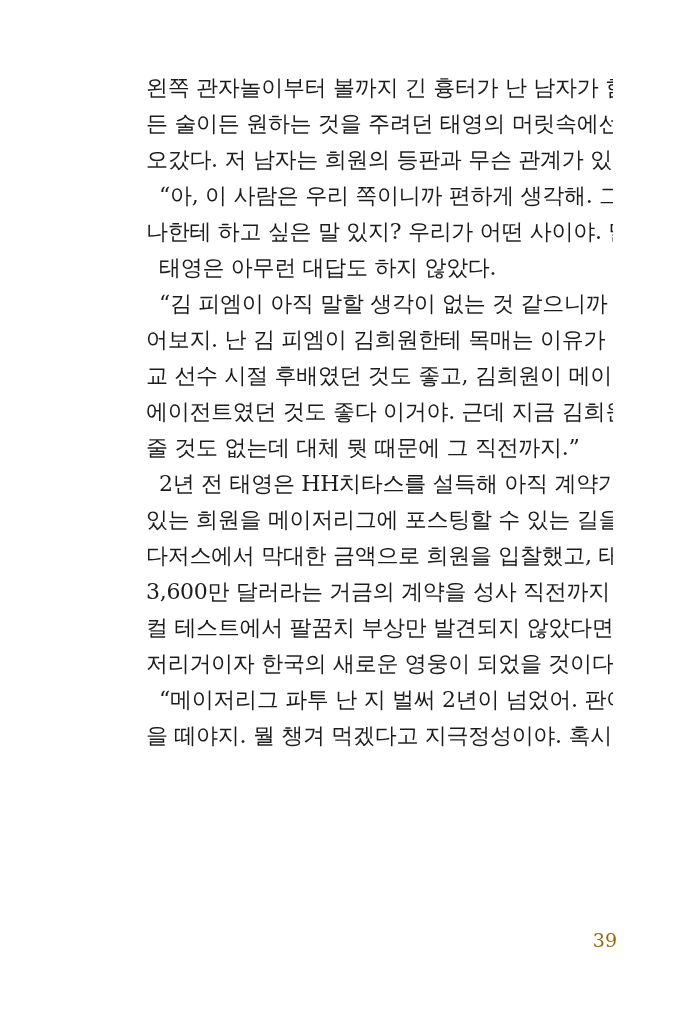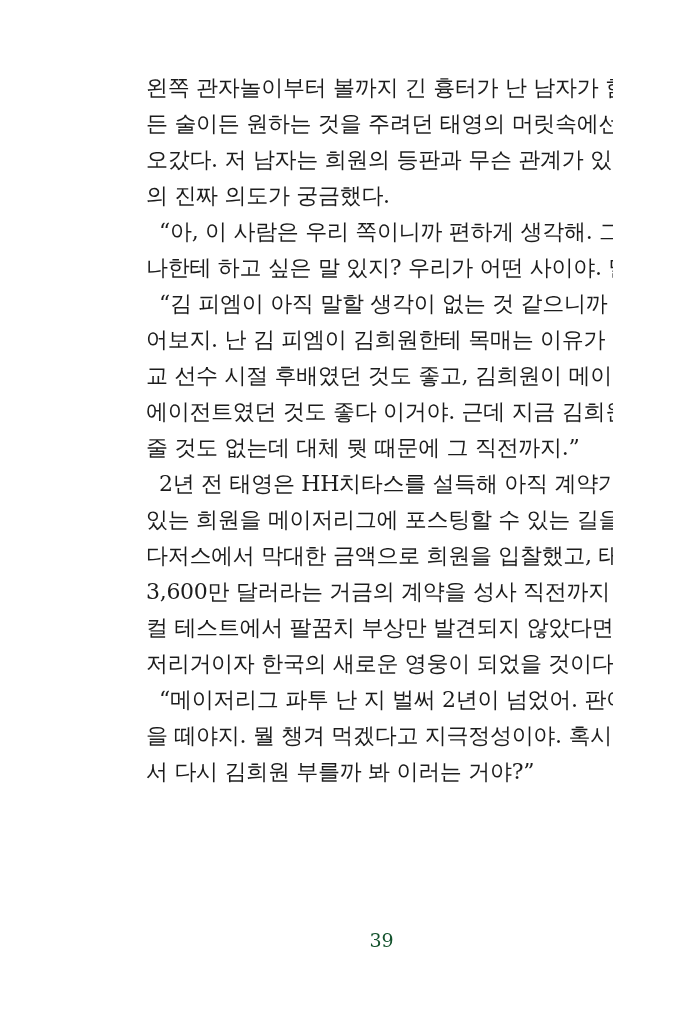--- a/index.html
+++ b/index.html
@@ -40,56 +40,57 @@
     text-align-last: left;
   }
   .line.indent {
     padding-left: 13px;
   }
   .page-number {
     position: absolute;
     left: 146px;
     top: 928px;
     width: 471px;
-    text-align: center;
+    text-align: right;
     font-size: 19px;
     line-height: 24px;
-    color: #14532d;
+    color: #a16207;
   }
 </style>
 </head>
 <body>
 
 <div class="book-page">
   <div class="text-block">
       <div class="paragraph">
         <div class="line">왼쪽 관자놀이부터 볼까지 긴 흉터가 난 남자가 함께했다. 돈이</div>
         <div class="line">든 술이든 원하는 것을 주려던 태영의 머릿속에선 많은 생각이</div>
         <div class="line">오갔다. 저 남자는 희원의 등판과 무슨 관계가 있는 걸까? 감독</div>
-        <div class="line para-end">의 진짜 의도가 궁금했다.</div>
       </div>
       <div class="paragraph">
         <div class="line indent">“아, 이 사람은 우리 쪽이니까 편하게 생각해. 그리고 김 피엠</div>
         <div class="line">나한테 하고 싶은 말 있지? 우리가 어떤 사이야. 말하는 건 다 들</div>
+      </div>
+      <div class="paragraph">
+        <div class="line para-end indent">태영은 아무런 대답도 하지 않았다.</div>
       </div>
       <div class="paragraph">
         <div class="line indent">“김 피엠이 아직 말할 생각이 없는 것 같으니까 내가 먼저 물</div>
         <div class="line">어보지. 난 김 피엠이 김희원한테 목매는 이유가 궁금해. 고등학</div>
         <div class="line">교 선수 시절 후배였던 것도 좋고, 김희원이 메이저리그에 갈 때</div>
         <div class="line">에이전트였던 것도 좋다 이거야. 근데 지금 김희원은 가진 것도,</div>
         <div class="line para-end">줄 것도 없는데 대체 뭣 때문에 그 직전까지.”</div>
       </div>
       <div class="paragraph">
         <div class="line indent">2년 전 태영은 HH치타스를 설득해 아직 계약기간이 남아</div>
         <div class="line">있는 희원을 메이저리그에 포스팅할 수 있는 길을 열었다. LA</div>
         <div class="line">다저스에서 막대한 금액으로 희원을 입찰했고, 태영은 6년에</div>
         <div class="line">3,600만 달러라는 거금의 계약을 성사 직전까지 끌고 갔다. 메디</div>
         <div class="line">컬 테스트에서 팔꿈치 부상만 발견되지 않았다면, 지금쯤 메이</div>
         <div class="line para-end">저리거이자 한국의 새로운 영웅이 되었을 것이다.</div>
       </div>
       <div class="paragraph">
         <div class="line indent">“메이저리그 파투 난 지 벌써 2년이 넘었어. 판이 깨졌으면 손</div>
         <div class="line">을 떼야지. 뭘 챙겨 먹겠다고 지극정성이야. 혹시 메이저리그에</div>
-        <div class="line para-end">서 다시 김희원 부를까 봐 이러는 거야?”</div>
       </div>
     </div>
   <div class="page-number">39</div>
 </div>
 
 </body></html>

